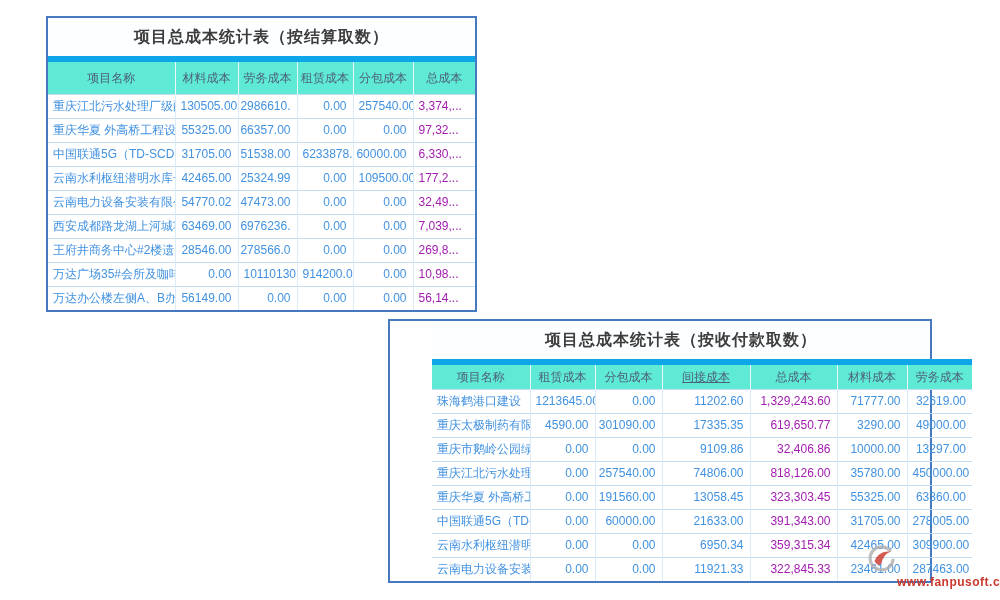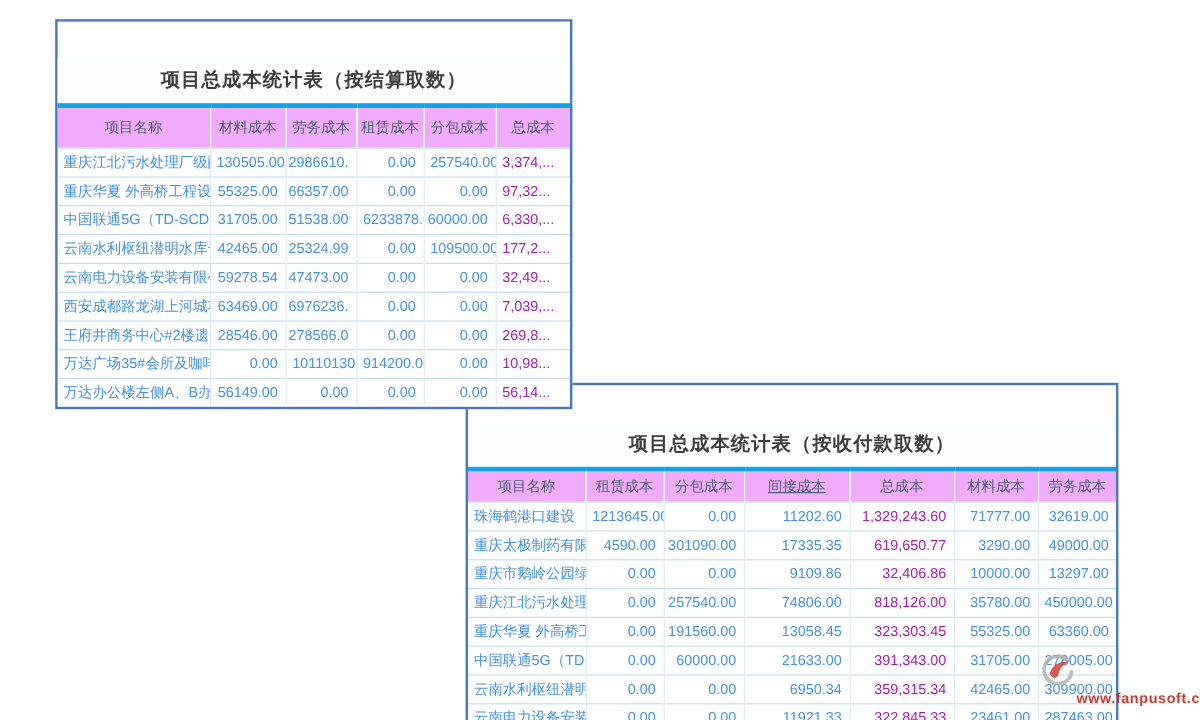--- a/index.html
+++ b/index.html
@@ -9,38 +9,37 @@
     background:#ffffff;
     font-family:"Liberation Sans", sans-serif;
     overflow:hidden;
   }
   .report {
     position:absolute;
     background:#ffffff;
     border:2px solid #4679bd;
   }
   #report-settlement { left:46px; top:16px; width:431px; z-index:2; }
-  #report-payment    { left:388px; top:319px; width:544px; z-index:1; }
+  #report-payment    { left:388px; top:319px; width:544px; z-index:1;padding-left:42px; }
   .report-title {
     display:flex; align-items:center; justify-content:center;
     height:38px;
     font-size:16px; font-weight:bold; color:#3d3d3d;
     letter-spacing:1px;
     background:#fdfeff;
-    margin-top:30px;
   }
   table { border-collapse:collapse; table-layout:fixed; width:100%; }
   thead th {
-    background:#f0abfc;
+    background:#5eead4;
     color:#4e6178;
     font-weight:normal;
     font-size:12px;
     text-align:center;
     vertical-align:middle;
-    border-top:4px solid #0ea5e9;
+    border-top:6px solid #0ea5e9;
     padding:2px 1px;
     line-height:1.35;
     overflow:hidden;
   }
   thead th + th { border-left:1px solid #edf5fc; }
   #report-settlement thead th { height:35px; }
   #report-payment thead th { height:27px; }
   tbody td {
     height:24px;
     font-size:12px;
@@ -203,21 +202,21 @@
         <tr>
           <td class="blue al-left">云南水利枢纽潜明水库一</td>
           <td class="blue al-right">42465.00</td>
           <td class="blue al-right">25324.99</td>
           <td class="blue al-right">0.00</td>
           <td class="blue al-left">109500.00</td>
           <td class="dark al-left">177,2...</td>
         </tr>
         <tr>
           <td class="blue al-left">云南电力设备安装有限公</td>
-          <td class="blue al-right">59278.54</td>
+          <td class="blue al-right">54770.02</td>
           <td class="blue al-right">47473.00</td>
           <td class="blue al-right">0.00</td>
           <td class="blue al-right">0.00</td>
           <td class="dark al-left">32,49...</td>
         </tr>
         <tr>
           <td class="blue al-left">西安成都路龙湖上河城项</td>
           <td class="blue al-right">63469.00</td>
           <td class="blue al-right">6976236.</td>
           <td class="blue al-right">0.00</td>

